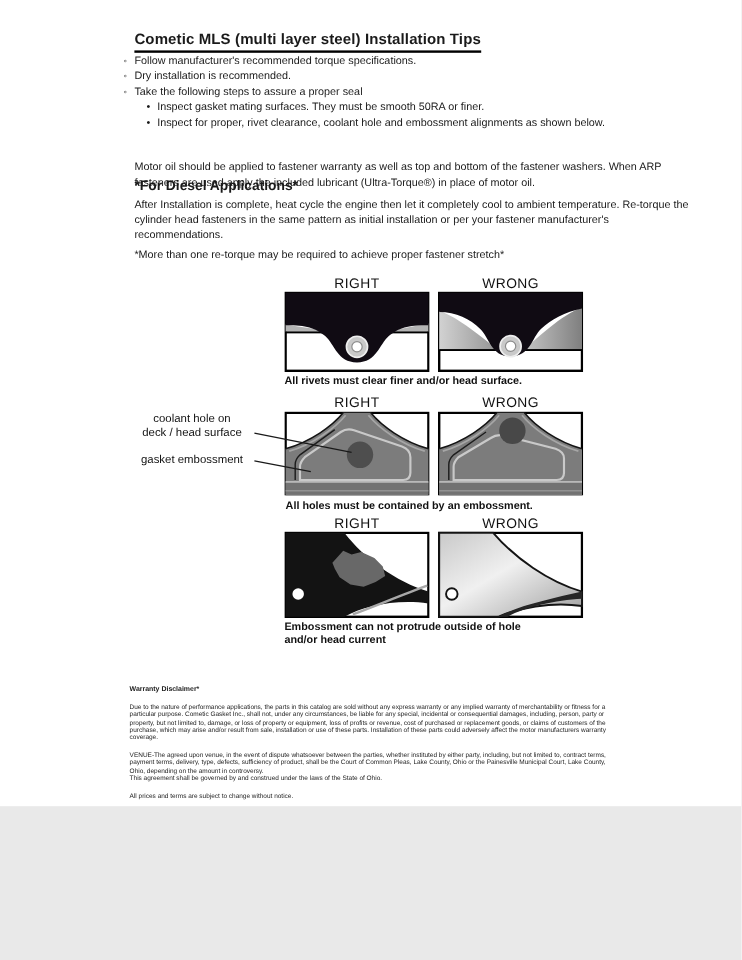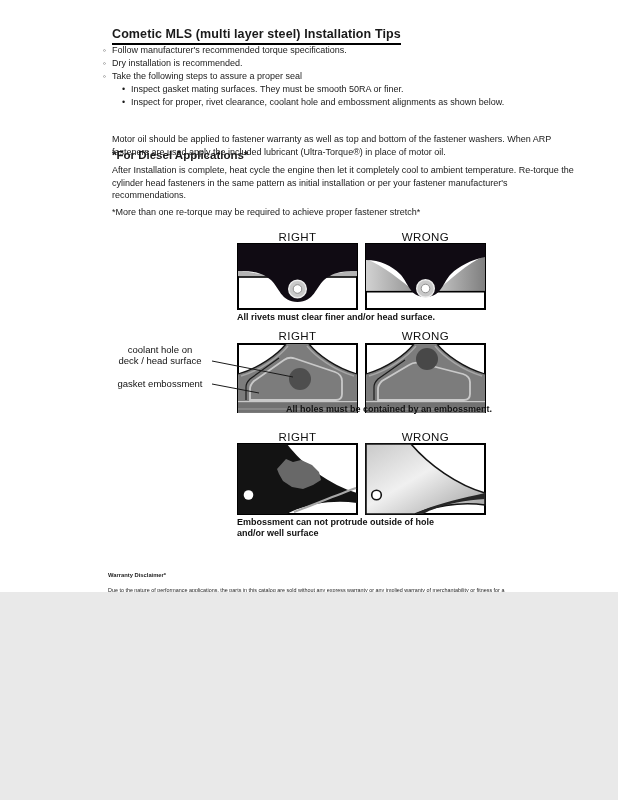--- a/index.html
+++ b/index.html
@@ -1,17 +1,17 @@
 <!DOCTYPE html>
 <html><head>
 <meta charset="utf-8">
 <style>
   html,body{margin:0;padding:0;background:#e9e9e9;}
   .page{
-    position:relative;width:618px;height:592px;background:#ffffff;
+    position:relative;width:618px;height:672px;background:#ffffff;
     font-family:"Liberation Sans","DejaVu Sans",sans-serif;color:#1a1a1a;
     overflow:hidden;margin:0 auto;
   }
   .abs{position:absolute;}
   .title{
     font-size:12.5px;font-weight:bold;letter-spacing:.1px;
     border-bottom:2px solid #000;padding-bottom:2px;display:inline-block;
   }
   .bullets{font-size:9px;line-height:13px;}
   .b-row{display:flex;align-items:flex-start;}
@@ -138,21 +138,21 @@
     <rect x="1" y="58.8" width="119" height="10.2" fill="#727272"></rect>
     <rect x="1" y="58" width="119" height="1.2" fill="#c9c9c9"></rect>
     <rect x="1" y="65.5" width="119" height="1" fill="#9b9b9b"></rect>
   </svg>
 
   <svg class="abs" style="left:205px;top:352px;z-index:5;pointer-events:none;" width="100" height="48" viewBox="0 0 100 48">
     <line x1="7" y1="9" x2="88" y2="25" stroke="#1a1a1a" stroke-width="1"></line>
     <line x1="7" y1="32" x2="54" y2="41" stroke="#1a1a1a" stroke-width="1"></line>
   </svg>
 
-  <div class="abs caption" style="left:238px;top:404px;margin-left:48px;">All holes must be contained by an embossment.</div>
+  <div class="abs caption" style="left:238px;top:416px;">All holes must be contained by an embossment.</div>
 
   <div class="abs dlabel" style="left:237px;top:431px;">RIGHT</div>
   <div class="abs dlabel" style="left:365px;top:431px;">WRONG</div>
 
   <svg class="abs" style="left:237px;top:443px;" width="121" height="72" viewBox="0 0 121 72">
     <rect x="1" y="1" width="119" height="70" fill="#ffffff" stroke="#000" stroke-width="2"></rect>
     <path d="M1,1 H50 C66,22 93,42 120,50 V60 C94,56 66,62 50,71 H1 Z" fill="#131313"></path>
     <path d="M57,69 C78,61 100,52 119,45" stroke="#a8a8a8" stroke-width="2" fill="none"></path>
     <path d="M40,26 L49,16 L56,19 L64,17 L75,22 L82,29 L84,37 L76,42 L66,46 L55,44 L46,38 L42,31 Z" fill="#686868"></path>
     <circle cx="11.5" cy="52" r="4.8" fill="#ffffff"></circle>
@@ -167,21 +167,21 @@
       </linearGradient>
     </defs>
     <rect x="1" y="1" width="119" height="70" fill="#ffffff" stroke="#000" stroke-width="2"></rect>
     <path d="M1,1 H46 C64,22 92,42 120,50 V62 C94,58 66,64 50,71 H1 Z" fill="url(#g3)" stroke="#141414" stroke-width="1.6"></path>
     <path d="M120,50 C94,56 66,62 50,71 H58 C72,63 98,57 120,56 Z" fill="#262626"></path>
     <circle cx="11.5" cy="52" r="4.8" fill="#ffffff" stroke="#141414" stroke-width="1.6"></circle>
   </svg>
 
   <div class="abs caption" style="left:237px;top:517px;">
     <div>Embossment can not protrude outside of hole</div>
-    <div>and/or well surface</div>
+    <div>and/or head current</div>
   </div>
 
   <div class="abs fine" style="left:108px;top:572px;">
     <div class="fh">Warranty Disclaimer*</div>
     <p class="fp">Due to the nature of performance applications, the parts in this catalog are sold without any express warranty or any implied warranty of merchantability or fitness for a particular purpose.  Cometic Gasket Inc., shall not, under any circumstances, be liable for any special, incidental or consequential damages, including, person, party or property, but not limited to, damage, or loss of property or equipment, loss of profits or revenue, cost of purchased or replacement goods, or claims of customers of the purchase, which may arise and/or result from sale, installation or use of these parts.  Installation of these parts could adversely affect the motor manufacturers warranty coverage.</p>
     <div>
       <div>VENUE-The agreed upon venue, in the event of dispute whatsoever between the parties, whether instituted by either party, including, but not limited to, contract terms, payment terms, delivery, type, defects, sufficiency of product, shall be the Court of Common Pleas, Lake County, Ohio or the Painesville Municipal Court, Lake County, Ohio, depending on the amount in controversy.</div>
       <div>This agreement shall be governed by and construed under the laws of the State of Ohio.</div>
     </div>
     <p class="fp" style="margin-top:9px;">All prices and terms are subject to change without notice.</p>

